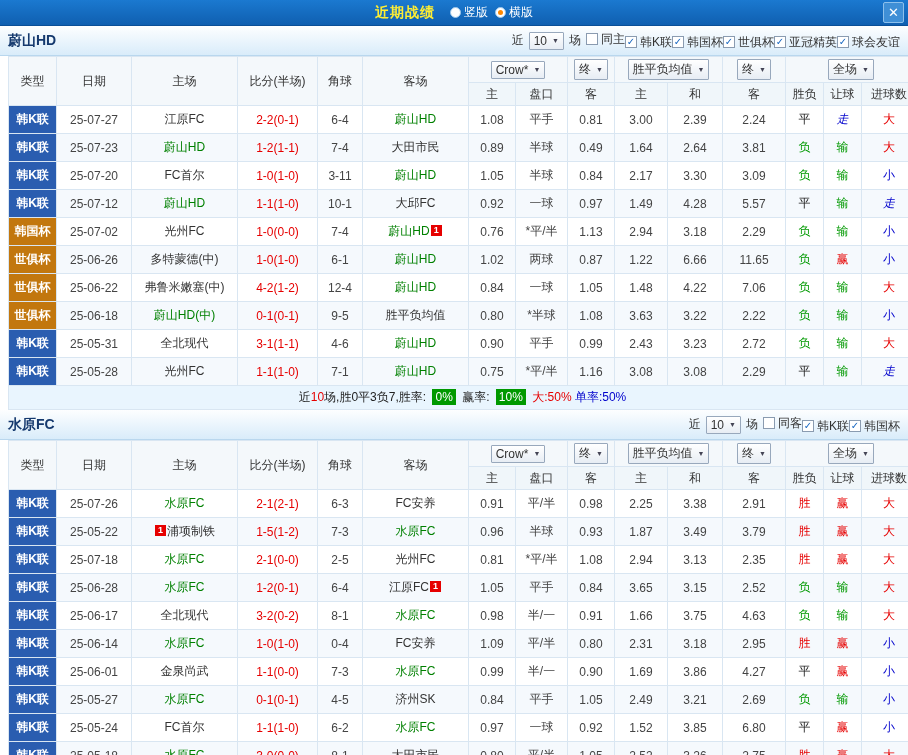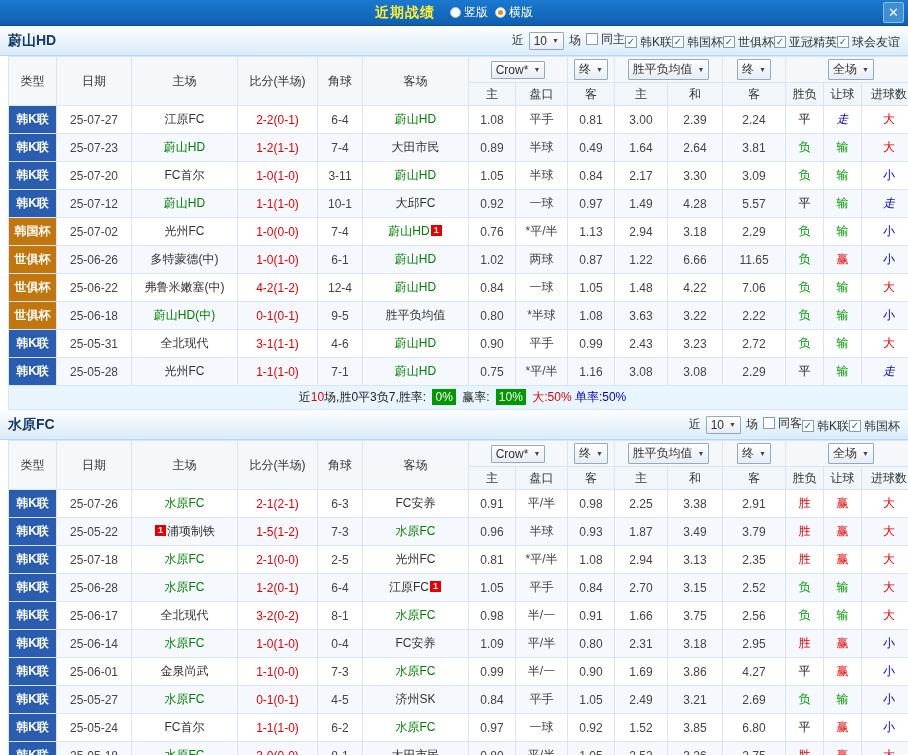--- a/index.html
+++ b/index.html
@@ -492,40 +492,40 @@
         <tr>
           <td class="c-type" style="background: rgb(42, 93, 176);">韩K联</td>
           <td class="c-date">25-06-28</td>
           <td class="c-team"><span style="color: rgb(0, 128, 0);">水原FC</span></td>
           <td class="c-score">1-2(0-1)</td>
           <td class="c-corner">6-4</td>
           <td class="c-team"><span>江原FC</span><span class="card">1</span></td>
           <td class="c-odd">1.05</td>
           <td class="c-odd">平手</td>
           <td class="c-odd">0.84</td>
-          <td class="c-odd">2.70</td>
+          <td class="c-odd">3.65</td>
           <td class="c-odd">3.15</td>
           <td class="c-odd">2.52</td>
           <td class="c-res" style="color: rgb(0, 153, 0);">负</td>
           <td class="c-res" style="color: rgb(0, 153, 0);">输</td>
           <td class="c-res" style="color: rgb(230, 0, 0);">大</td>
         </tr>
         <tr>
           <td class="c-type" style="background: rgb(42, 93, 176);">韩K联</td>
           <td class="c-date">25-06-17</td>
           <td class="c-team"><span>全北现代</span></td>
           <td class="c-score">3-2(0-2)</td>
           <td class="c-corner">8-1</td>
           <td class="c-team"><span style="color: rgb(0, 128, 0);">水原FC</span></td>
           <td class="c-odd">0.98</td>
           <td class="c-odd">半/一</td>
           <td class="c-odd">0.91</td>
           <td class="c-odd">1.66</td>
           <td class="c-odd">3.75</td>
-          <td class="c-odd">2.56</td>
+          <td class="c-odd">4.63</td>
           <td class="c-res" style="color: rgb(0, 153, 0);">负</td>
           <td class="c-res" style="color: rgb(0, 153, 0);">输</td>
           <td class="c-res" style="color: rgb(230, 0, 0);">大</td>
         </tr>
         <tr>
           <td class="c-type" style="background: rgb(42, 93, 176);">韩K联</td>
           <td class="c-date">25-06-14</td>
           <td class="c-team"><span style="color: rgb(0, 128, 0);">水原FC</span></td>
           <td class="c-score">1-0(1-0)</td>
           <td class="c-corner">0-4</td>

